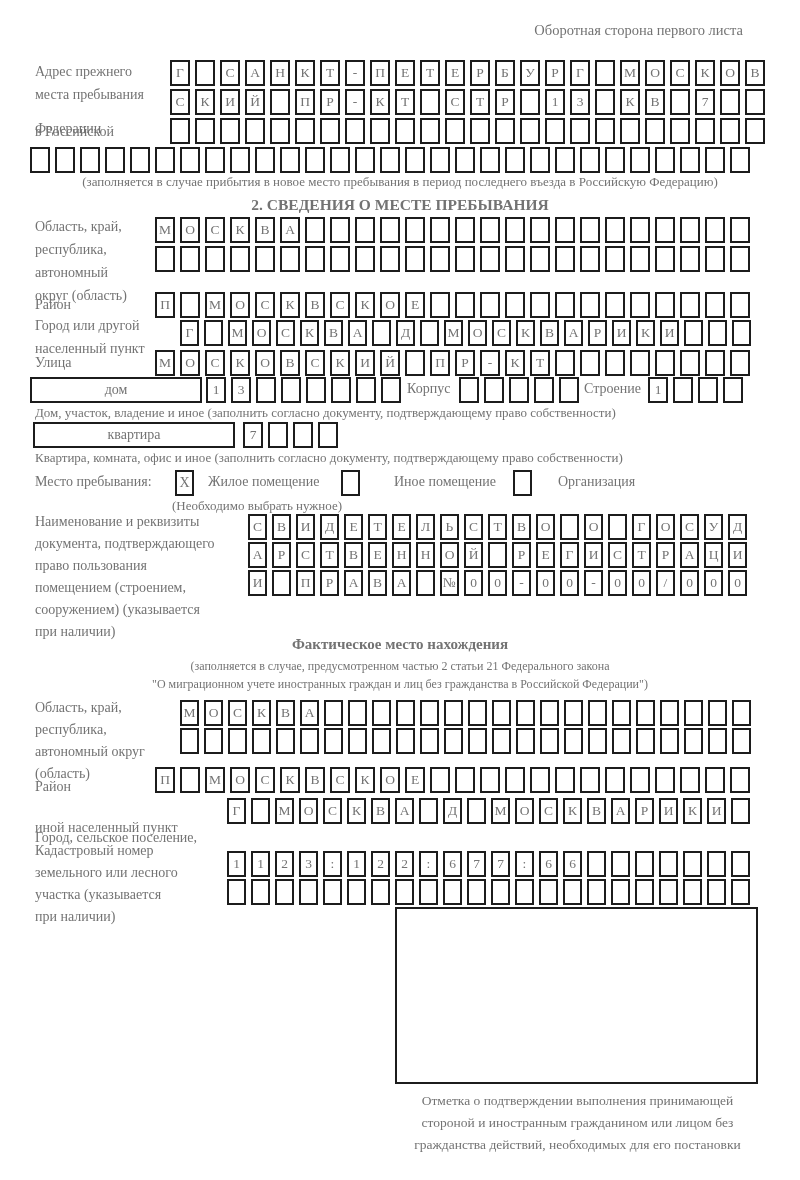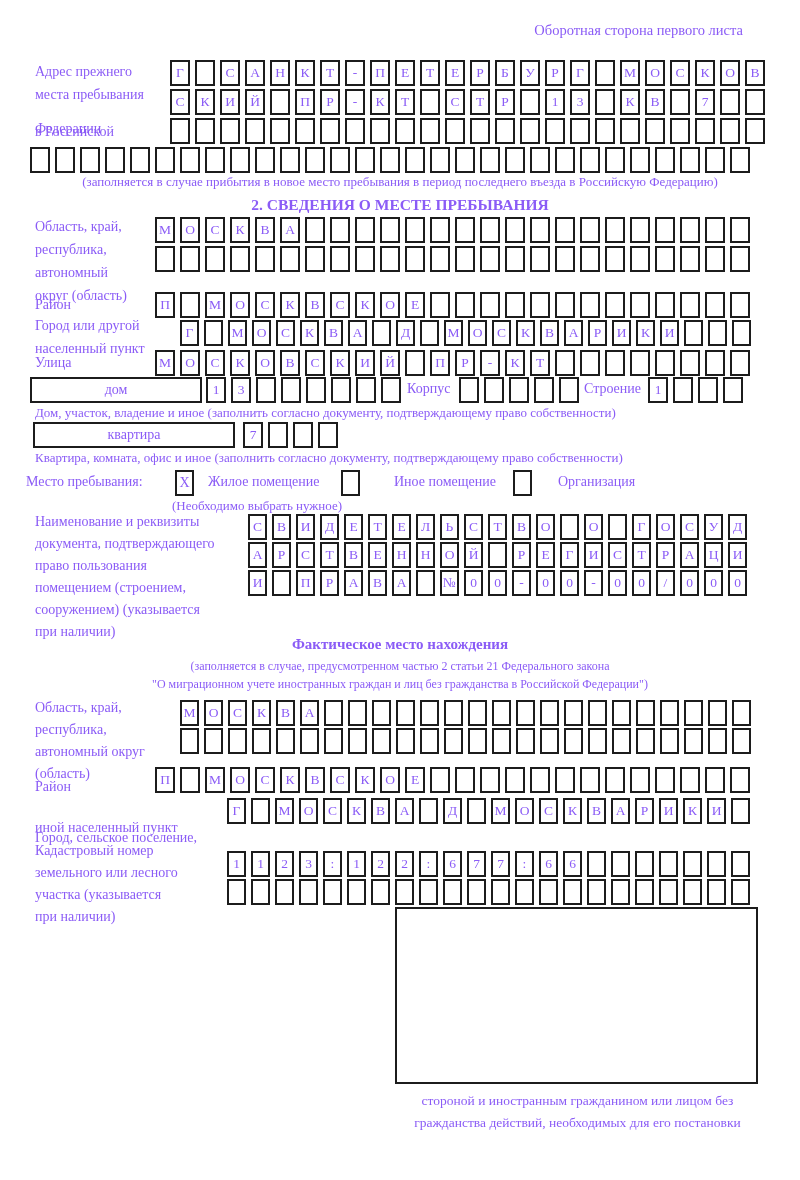--- a/index.html
+++ b/index.html
@@ -1,18 +1,18 @@
 <!DOCTYPE html>
 <html lang="ru"><head>
 <meta charset="utf-8">
 <style>
   html,body { margin:0; padding:0; background:#ffffff; }
   .page {
     position:relative; width:800px; height:1180px; background:#ffffff;
-    font-family:"Liberation Serif","DejaVu Serif",serif; color:#8b5cf6;
+    font-family:"Liberation Serif","DejaVu Serif",serif; color:#737373;
     overflow:hidden;
   }
   .t { position:absolute; font-size:14px; white-space:nowrap; line-height:1.15; }
   .small { font-size:13px; }
   .mid { font-size:12px; }
   .bold { font-weight:bold; }
   .center { left:0; width:800px; text-align:center; }
   .cellrow { position:absolute; display:flex; gap:5px; }
   .cell {
     flex:0 0 auto; width:20px; height:26px; box-sizing:border-box;
@@ -333,21 +333,21 @@
   <div class="widebox" style="top:422px; left:33px; width:202px;">квартира</div>
   <div class="cellrow" style="top:422px; left:243px;">
       <span class="cell">7</span>
       <span class="cell"></span>
       <span class="cell"></span>
       <span class="cell"></span>
     </div>
 
   <div class="t small" style="top:451px; left:35px;">Квартира, комната, офис и иное (заполнить согласно документу, подтверждающему право собственности)</div>
 
-  <div class="t" style="top:474px; left:26px;">Место пребывания:</div>
+  <div class="t" style="top:474px; left:35px;">Место пребывания:</div>
   <span class="checkbox" style="top:470px; left:175px;">X</span>
   <div class="t" style="top:474px; left:208px;">Жилое помещение</div>
   <span class="checkbox" style="top:470px; left:341px;"></span>
   <div class="t" style="top:474px; left:394px;">Иное помещение</div>
   <span class="checkbox" style="top:470px; left:513px;"></span>
   <div class="t" style="top:474px; left:558px;">Организация</div>
 
   <div class="t small" style="top:499px; left:172px;">(Необходимо выбрать нужное)</div>
 
   <div class="t" style="top:514px; left:35px;">Наименование и реквизиты</div>
@@ -593,17 +593,18 @@
       <span class="cell"></span>
       <span class="cell"></span>
       <span class="cell"></span>
       <span class="cell"></span>
       <span class="cell"></span>
       <span class="cell"></span>
     </div>
 
   <div class="stampbox" style="top:907px; left:395px; width:363px; height:177px;"></div>
   <div class="stampcap" style="top:1090px; left:385px; width:385px;">
+    <div>Отметка о подтверждении выполнения принимающей</div>
     <div>стороной и иностранным гражданином или лицом без</div>
     <div>гражданства действий, необходимых для его постановки</div>
   </div>
 
 </div>
 
 </body></html>

